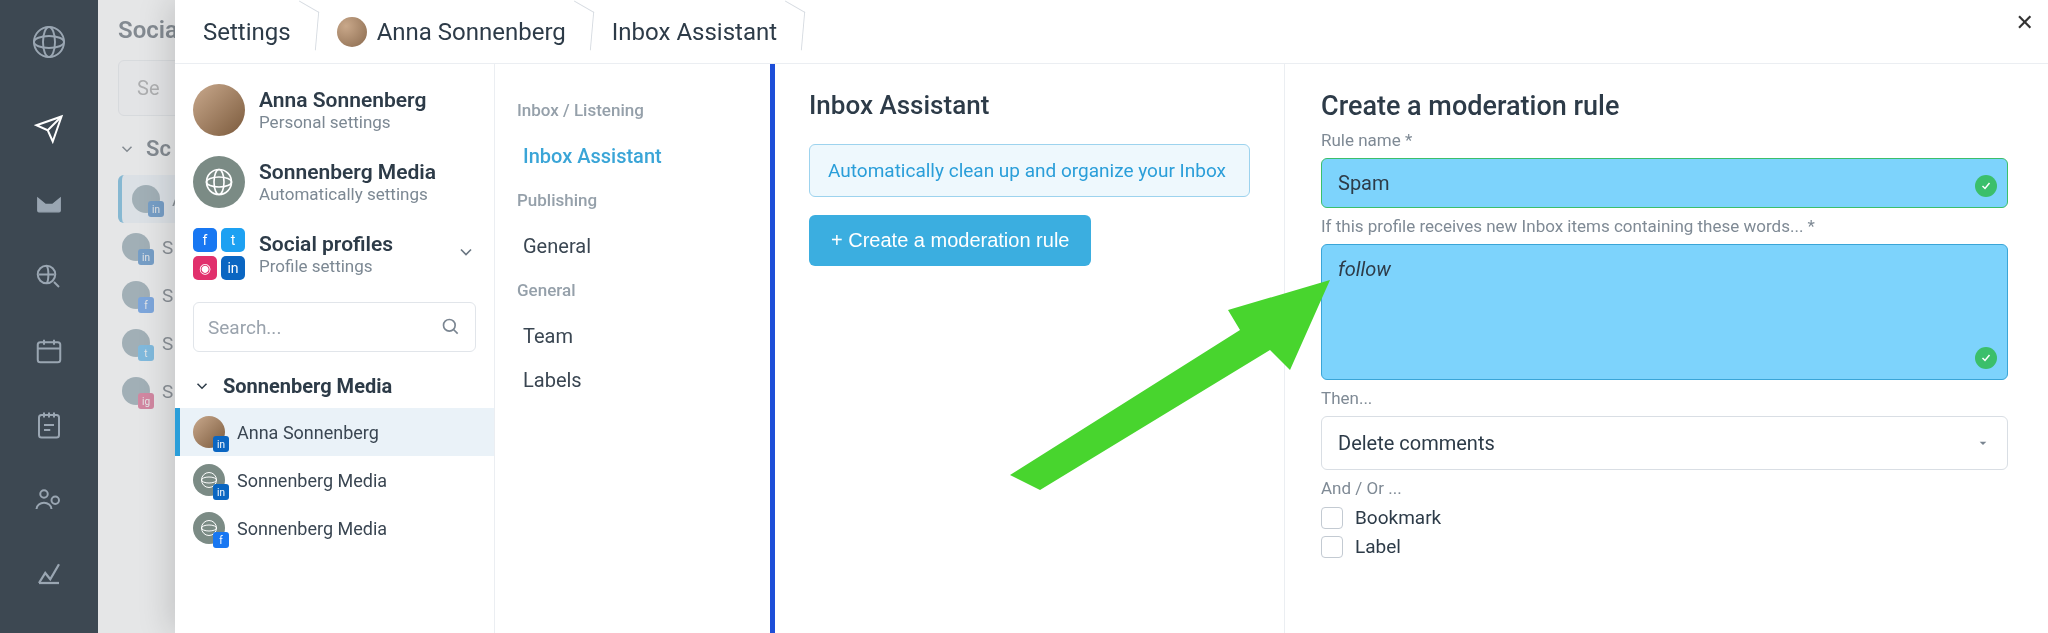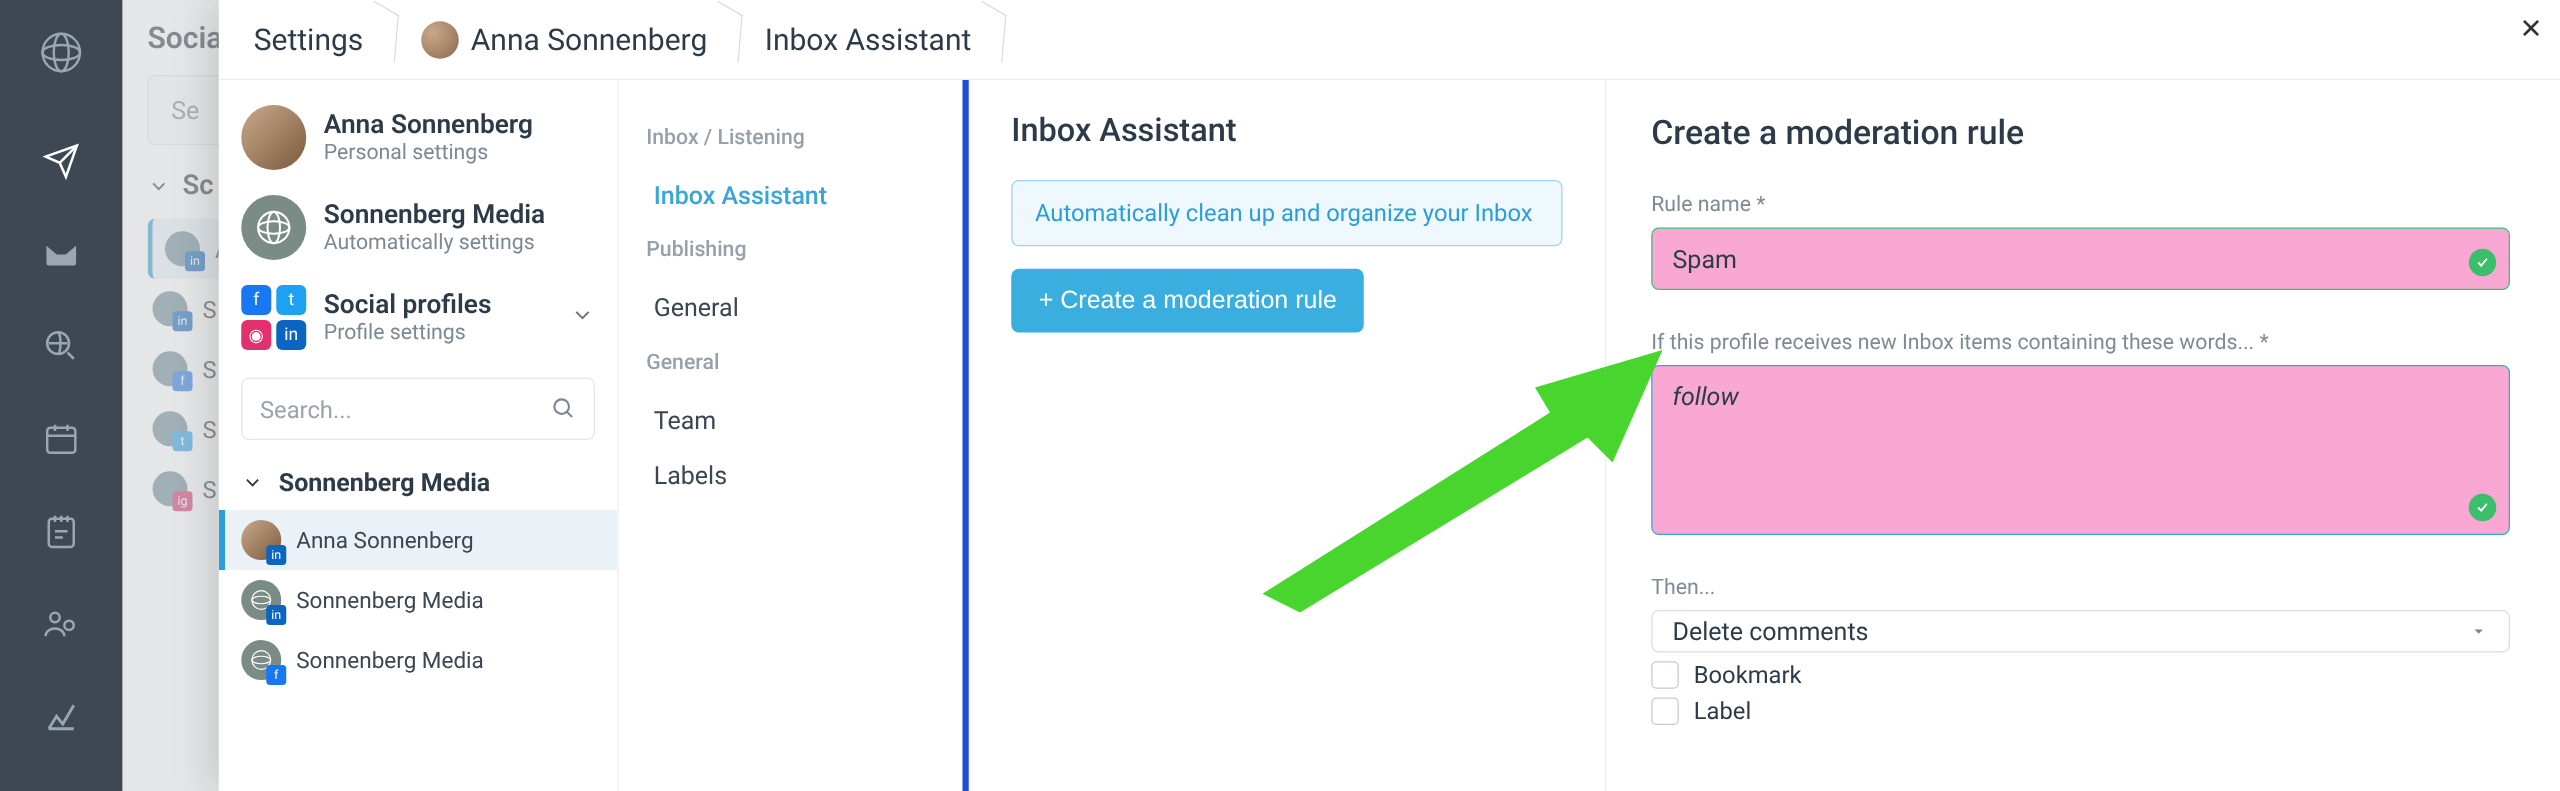--- a/index.html
+++ b/index.html
@@ -252,45 +252,45 @@
     cursor:pointer;
   }
 
   
   .col4 {
     flex:1;
     padding: 26px 40px 0 36px;
     overflow:auto;
   }
   .col4 h2 { font-size:27px;font-weight:500;color:#2d3b48;margin-bottom:1px;}
-  .lbl { font-size:17px;color:#7f8a95;margin: 32px 0 8px 0;}
+  .lbl { font-size:17px;color:#7f8a95;margin: 8px 0 8px 0;}
   .field-wrap {
     position:relative;
     border:1px solid #3aa5d7;
     border-radius:6px;
-    background:#f9a8d4;
+    background:#7dd3fc;
   }
   .field-wrap.ok { border-color:#3bbf6b;}
   .field-wrap input, .field-wrap textarea {
     width:100%;border:none;outline:none;
     font-size:20px;color:#2d3b48;
     padding:12px 42px 12px 16px;
     background:transparent;border-radius:6px;
     font-family:inherit;
   }
   .field-wrap textarea { height:130px;resize:none;font-style:italic;}
   .valid-badge{
     position:absolute; right:10px; bottom:10px;
     width:22px;height:22px;border-radius:50%;
     background:#3bbf6b;display:flex;align-items:center;justify-content:center;
   }
   .valid-badge svg{width:12px;height:12px;}
   .select {
     border:1px solid #d9dee4;border-radius:6px;
-    padding:4px 16px;font-size:20px;color:#2d3b48;
+    padding:14px 16px;font-size:20px;color:#2d3b48;
     display:flex;justify-content:space-between;align-items:center;
     cursor:pointer;
   }
   .chk-row {
     display:flex;align-items:center;gap:12px;
     font-size:19px;color:#2d3b48;
     margin:6px 0;
   }
   .chk {
     width:22px;height:22px;border:1px solid #c3cad2;border-radius:4px;
@@ -542,20 +542,21 @@
       </div>
 
       <div class="lbl">Then...</div>
       <div class="select">
         <span>Delete comments</span>
         <svg width="16" height="16" viewBox="0 0 24 24" fill="#7a8591">
             <path d="M7 10l5 5 5-5z"></path>
           </svg>
       </div>
 
+      <div class="lbl">And / Or ...</div>
       <div class="chk-row">
         <div class="chk"></div>
         <span>Bookmark</span>
       </div>
       <div class="chk-row">
         <div class="chk"></div>
         <span>Label</span>
       </div>
     </div>
 

